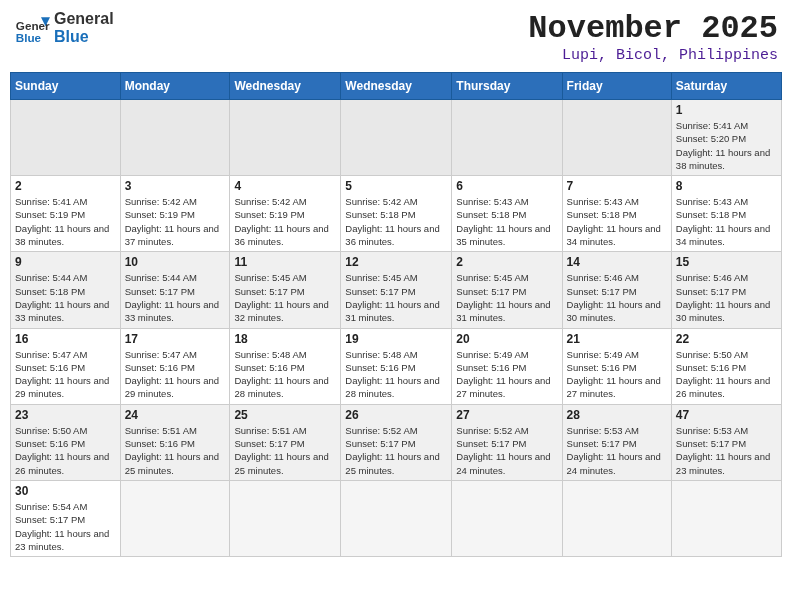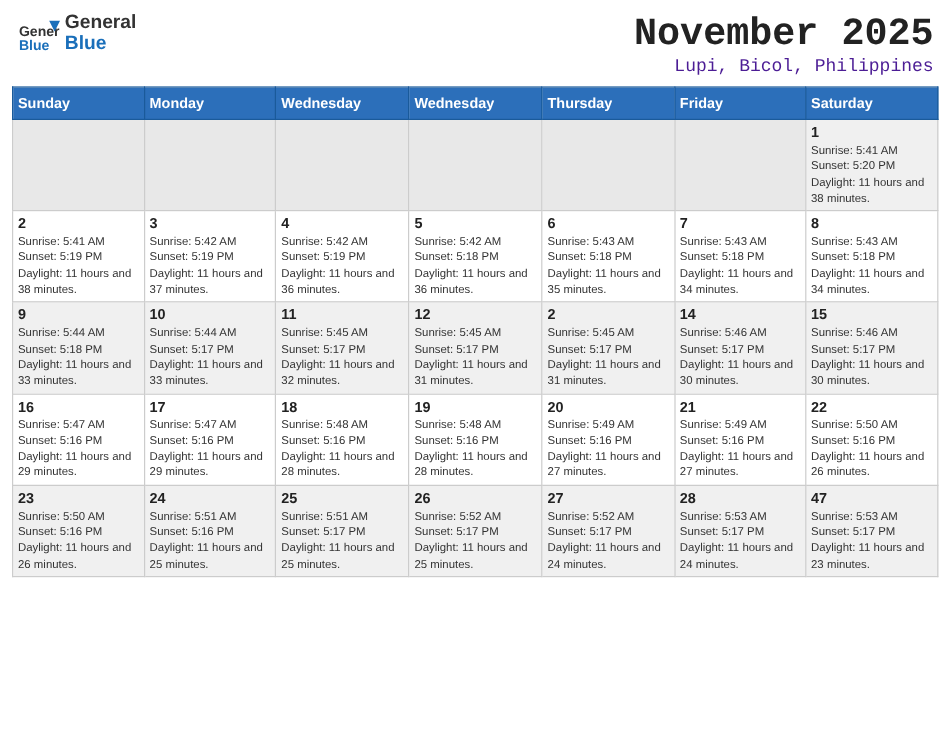--- a/index.html
+++ b/index.html
@@ -247,14 +247,26 @@
         </td>
         <td>
           <span class="day-number">28</span>
           <div class="day-info">Sunrise: 5:53 AM<br>Sunset: 5:17 PM<br>Daylight: 11 hours and 24 minutes.</div>
         </td>
         <td>
           <span class="day-number">47</span>
           <div class="day-info">Sunrise: 5:53 AM<br>Sunset: 5:17 PM<br>Daylight: 11 hours and 23 minutes.</div>
         </td>
       </tr>
+      <tr>
+        <td>
+          <span class="day-number">30</span>
+          <div class="day-info">Sunrise: 5:54 AM<br>Sunset: 5:17 PM<br>Daylight: 11 hours and 23 minutes.</div>
+        </td>
+        <td class="empty"></td>
+        <td class="empty"></td>
+        <td class="empty"></td>
+        <td class="empty"></td>
+        <td class="empty"></td>
+        <td class="empty"></td>
+      </tr>
     </tbody>
 </table>
 
 </body></html>

